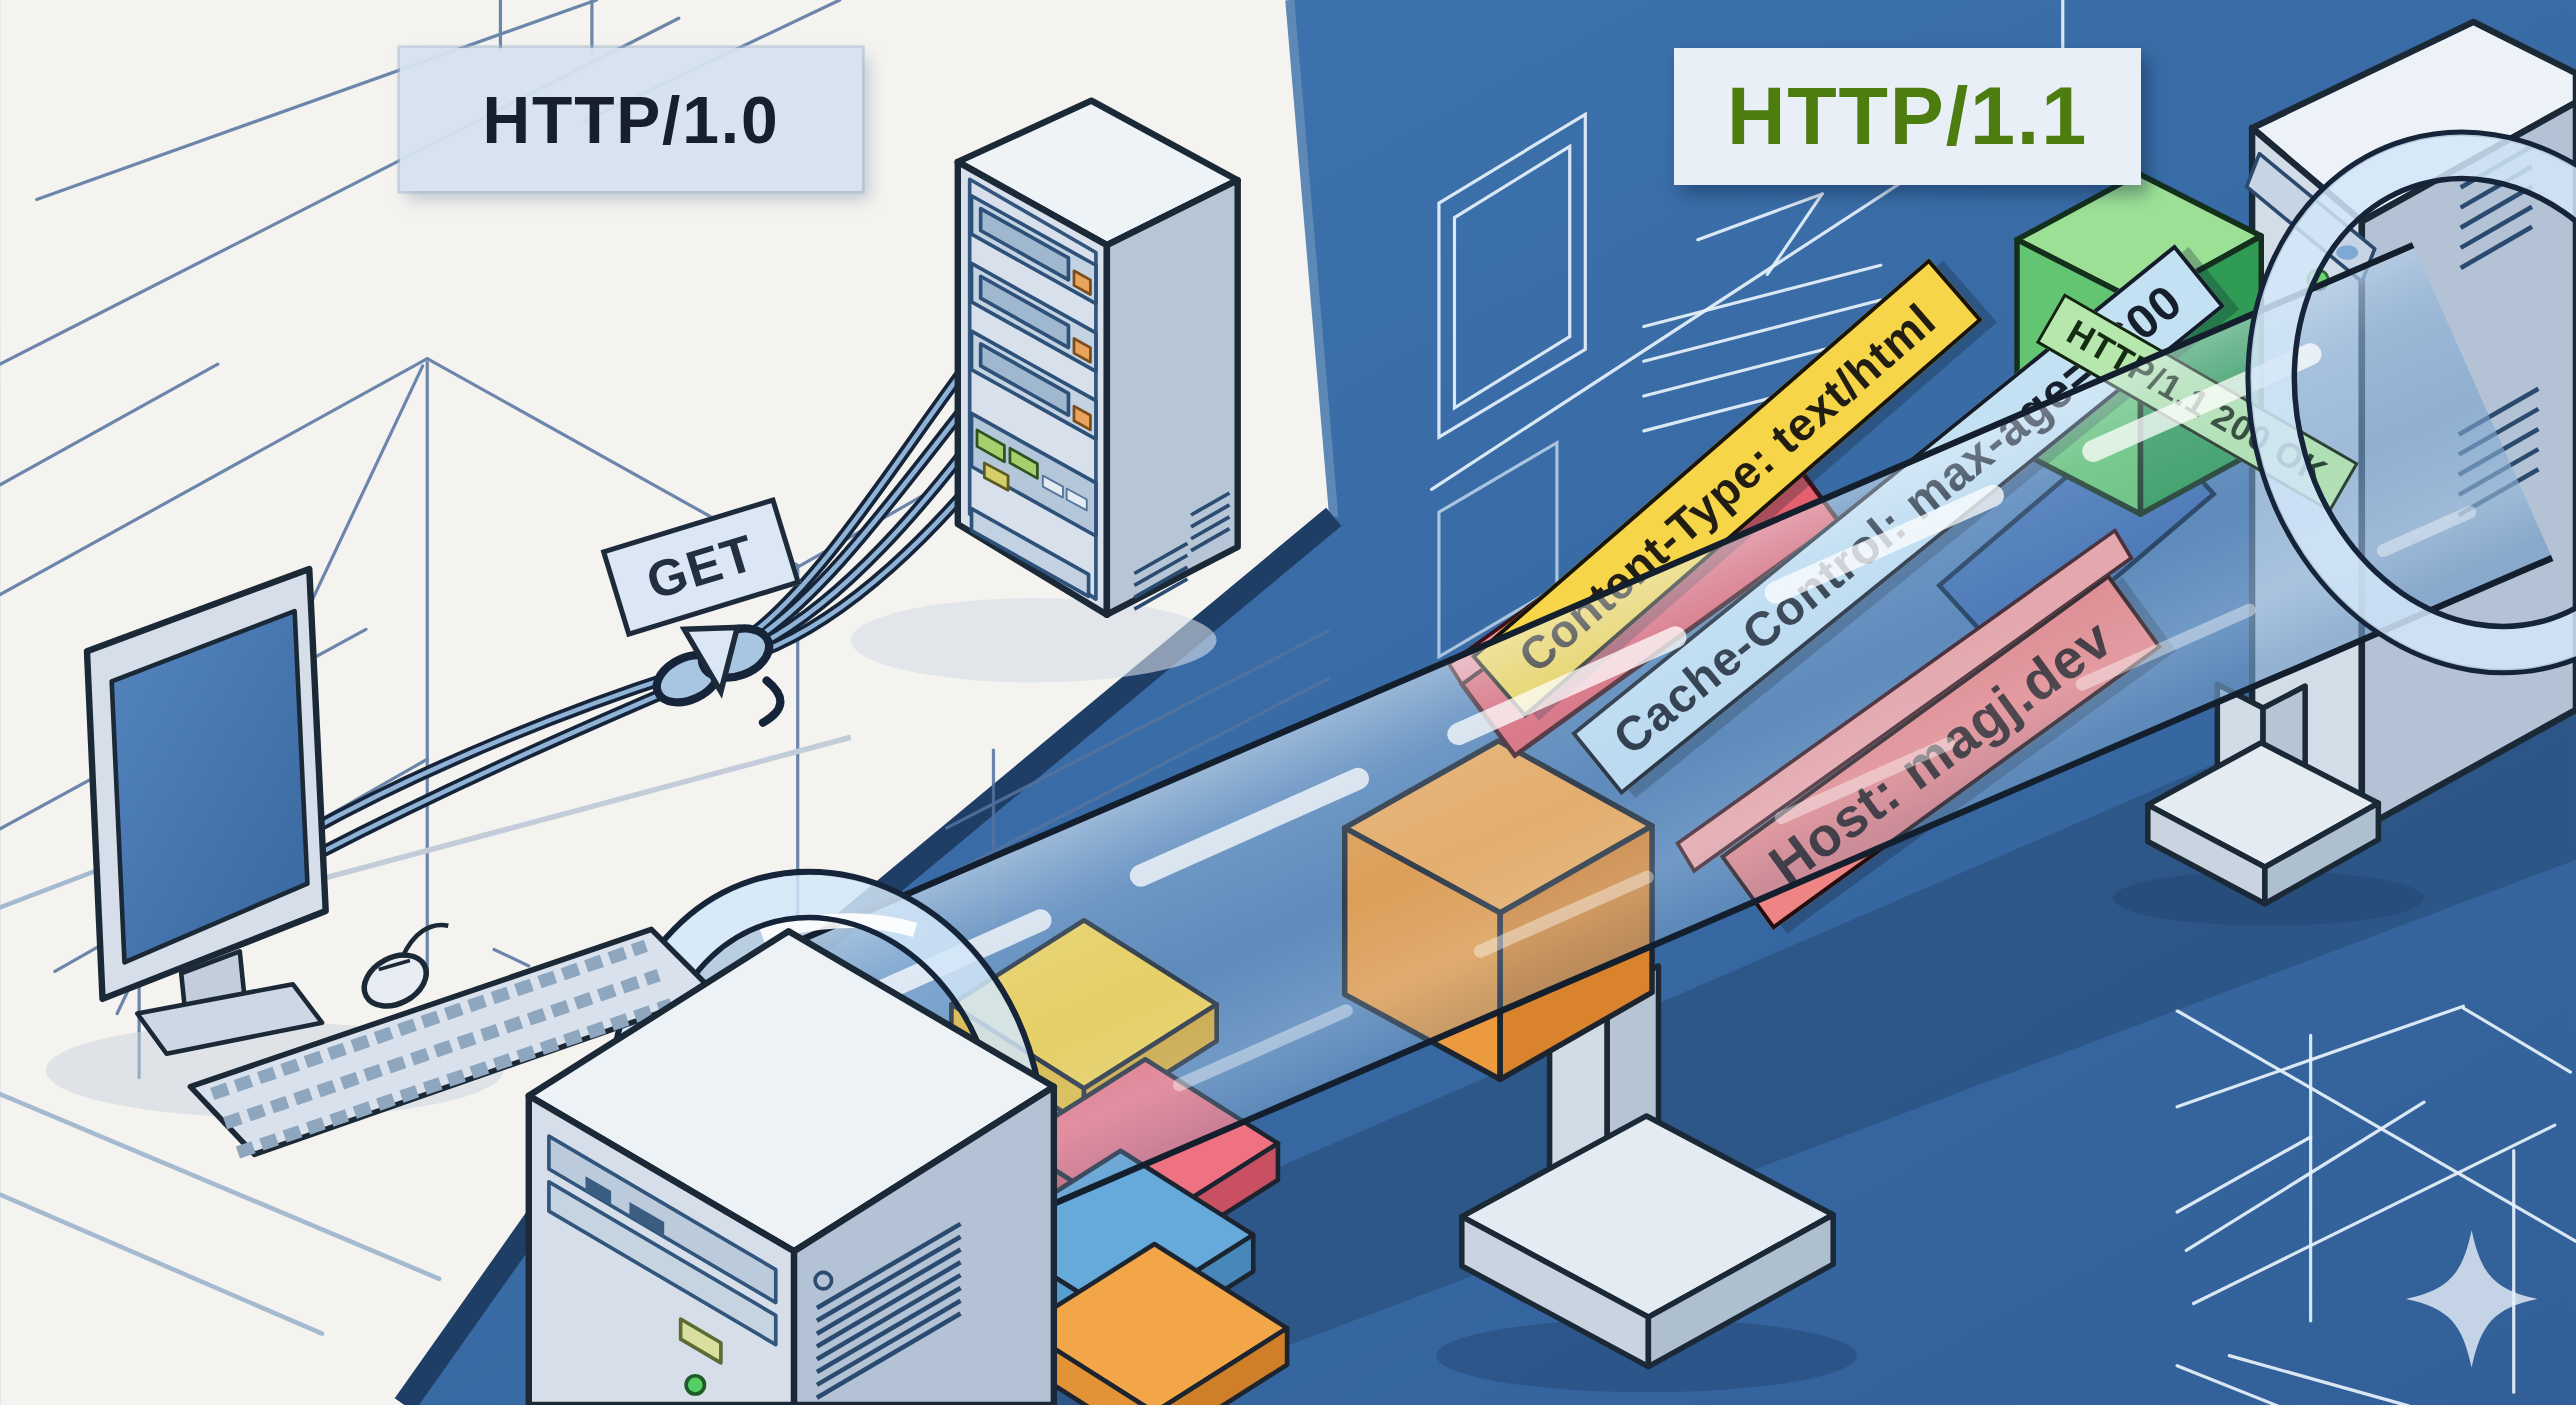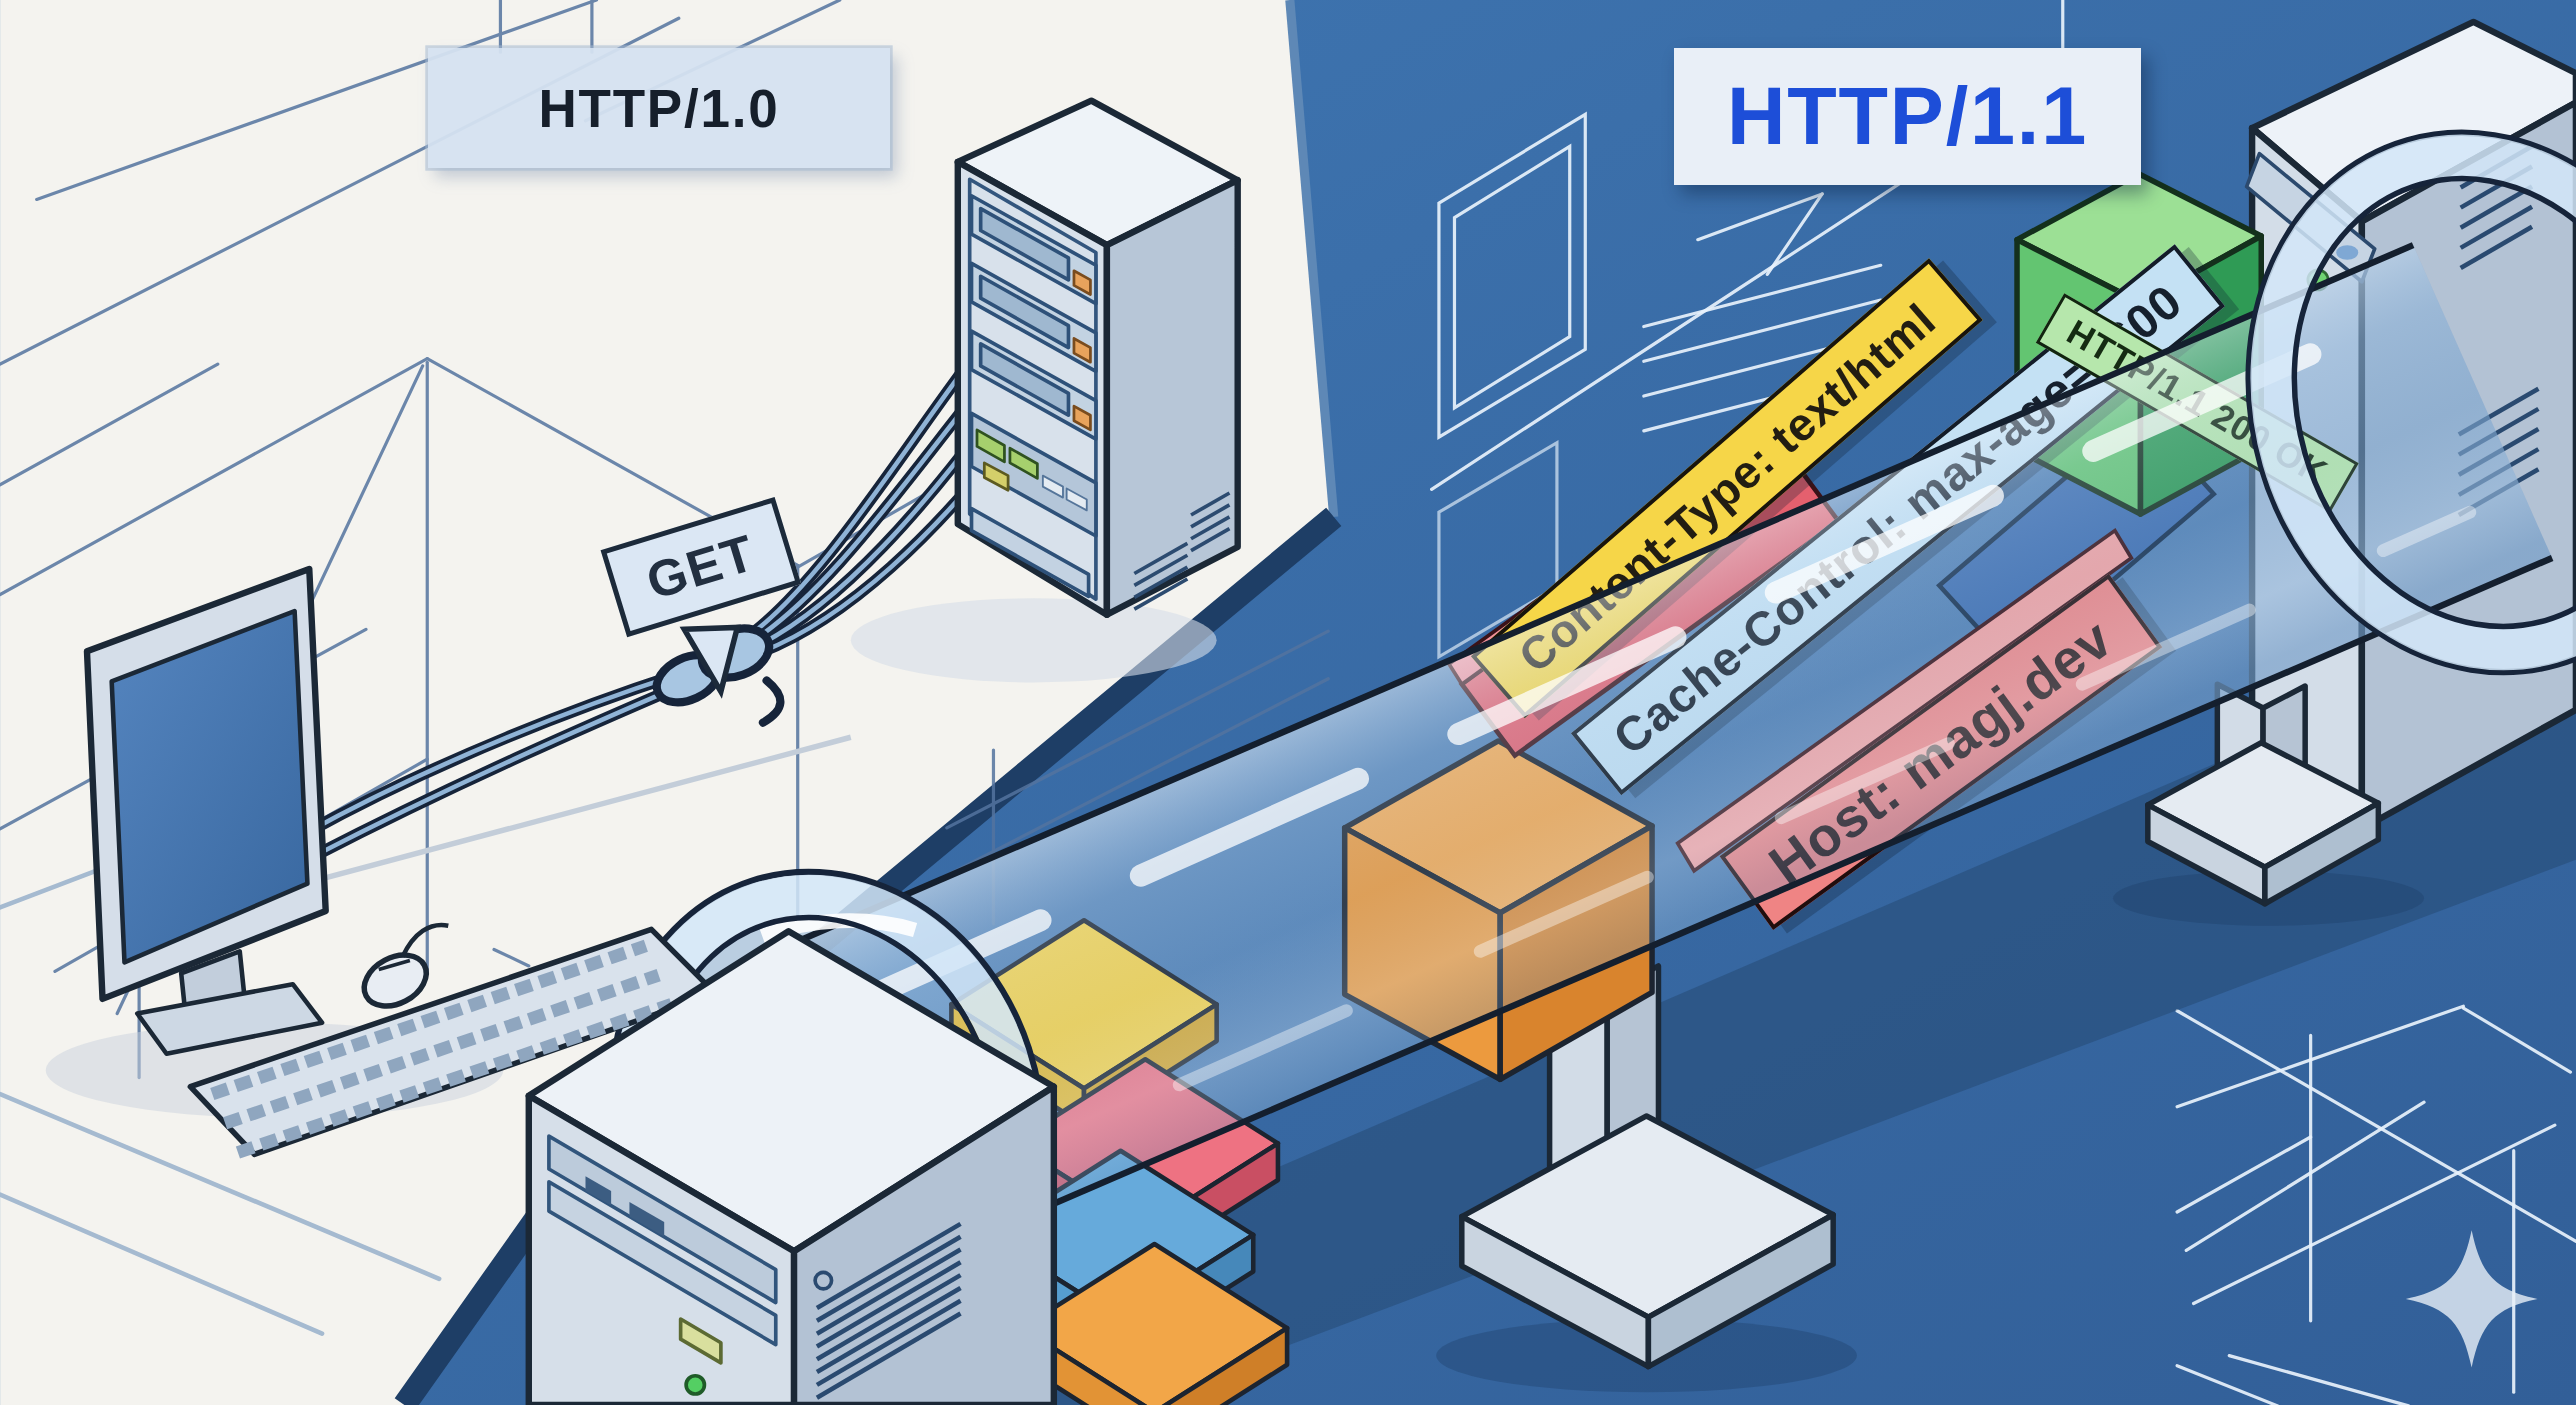--- a/index.html
+++ b/index.html
@@ -14,25 +14,25 @@
   #lbl-content-type{left:1727px;top:488px;--r:-41deg;background:#f6d648;font-size:46px;}
   #lbl-cache{left:1898px;top:520px;--r:-39deg;background:#c4e1f4;font-size:48px;
       border-color:#131c28;color:#16202d;padding:11px 27.4px;}
   #lbl-host{left:1941px;top:752px;--r:-36deg;background:#ef8484;font-size:55px;
       border-color:#200d0d;color:#231111;}
   #lbl-status{left:2197px;top:403px;--r:30deg;background:#b6e7ac;font-size:35px;
       border-width:3.7px;border-color:#122410;color:#152b12;padding:7.3px 20px;box-shadow:none;}
   #svg-front{z-index:3;}
   .chip{position:absolute;z-index:4;display:flex;align-items:center;justify-content:center;
       font-weight:bold;letter-spacing:1.8px;color:#161f2b;}
-  #title-left{left:428px;top:48px;width:462px;height:120px;font-size:53px;
+  #title-left{left:400px;top:48px;width:462px;height:143px;font-size:66px;
       background:rgba(213,226,240,.95);
       box-shadow:0 0 0 2.7px rgba(165,185,210,.55),7.3px 9.1px 14.6px rgba(120,140,170,.4);}
   #title-right{left:1674px;top:48px;width:467px;height:137px;font-size:81px;
-      background:#e9eff7;color:#1d4ed8;box-shadow:7.3px 9.1px 16.5px rgba(8,28,58,.4);}
+      background:#e9eff7;color:#4d7c0f;box-shadow:7.3px 9.1px 16.5px rgba(8,28,58,.4);}
   #lbl-get{position:absolute;z-index:4;left:701px;top:567px;transform:translate(-50%,-50%) rotate(-17deg);
       background:#dbe7f4;border:5.5px solid #1c2a3a;color:#222f40;font-weight:bold;
       font-size:51px;padding:11px 31px;letter-spacing:1.8px;}
 </style>
 </head>
 <body>
 
 <div class="scene">
 
 <svg id="svg-back" width="2576" height="1405" viewBox="0 0 2816 1536">

